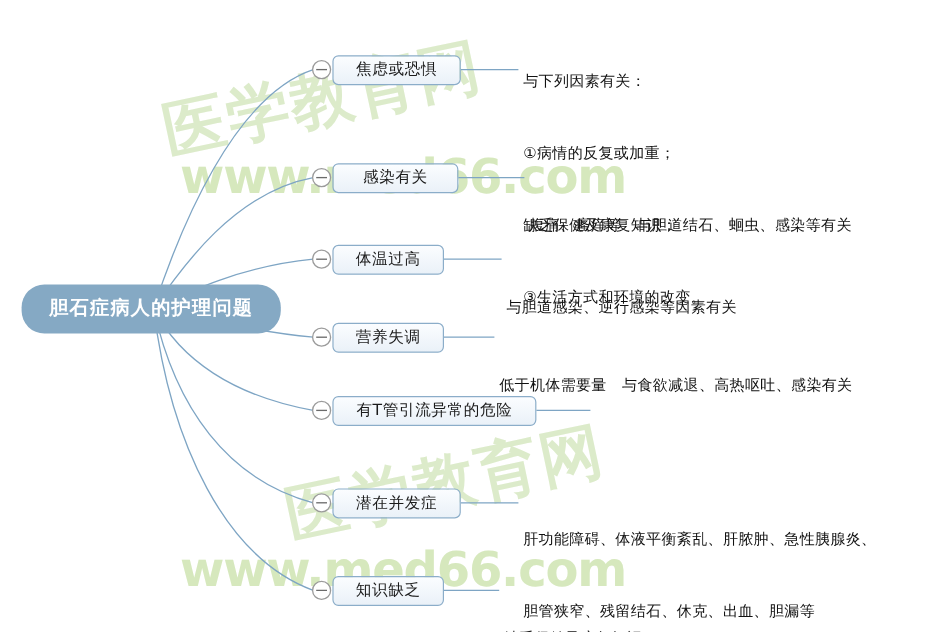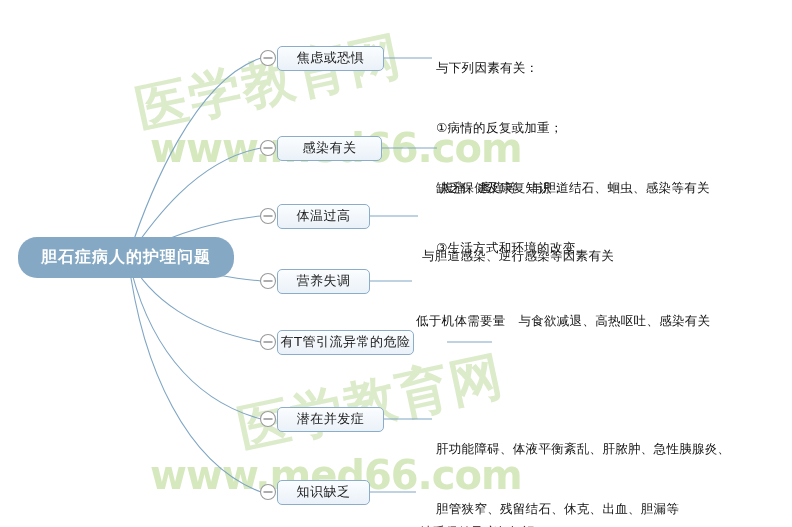--- a/index.html
+++ b/index.html
@@ -174,21 +174,21 @@
   </div>
   <div class="topic" style="left:277px; top:135.5px; width:105px;">
     <span class="topic-label">感染有关</span>
   </div>
   <div class="topic" style="left:277px; top:203.5px; width:93px;">
     <span class="topic-label">体温过高</span>
   </div>
   <div class="topic" style="left:277px; top:268.5px; width:93px;">
     <span class="topic-label">营养失调</span>
   </div>
-  <div class="topic" style="left:277px; top:329.5px; width:137px;">
+  <div class="topic" style="left:277px; top:329.5px; width:170px;">
     <span class="topic-label">有T管引流异常的危险</span>
   </div>
   <div class="topic" style="left:277px; top:406.5px; width:107px;">
     <span class="topic-label">潜在并发症</span>
   </div>
   <div class="topic" style="left:277px; top:479.5px; width:93px;">
     <span class="topic-label">知识缺乏</span>
   </div>
 
   <div class="detail" style="left:436px; top:18px;">

